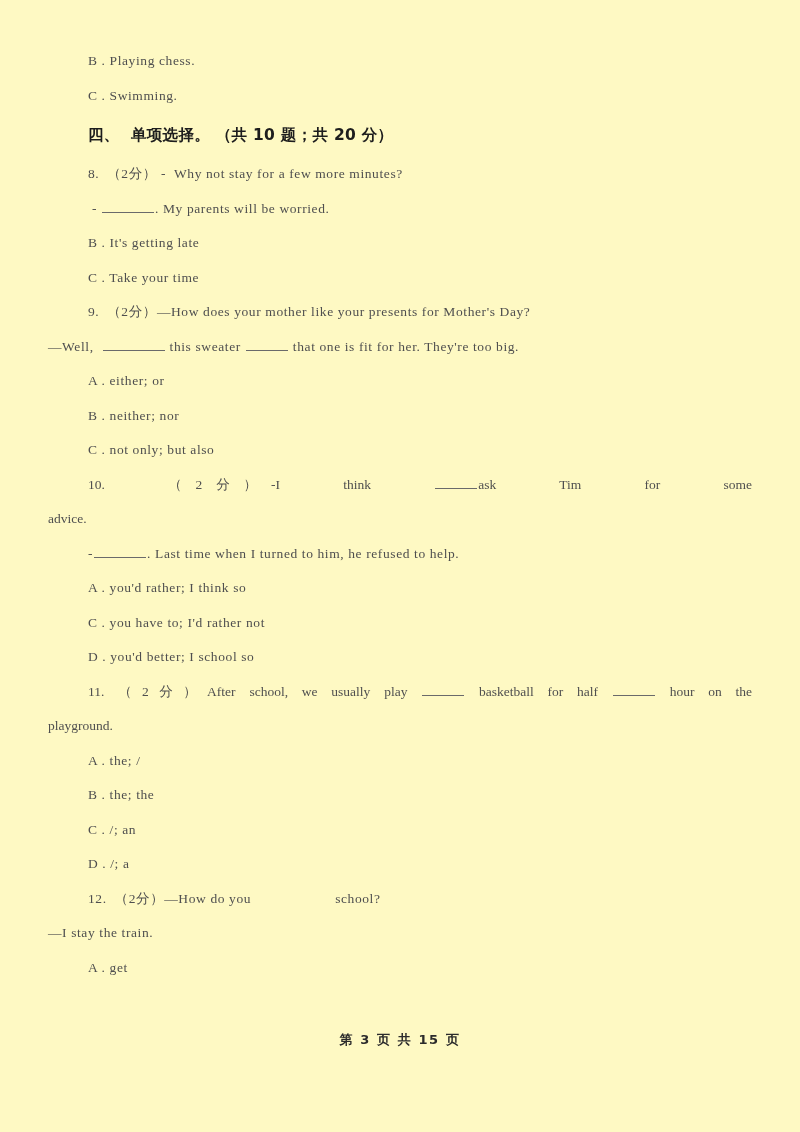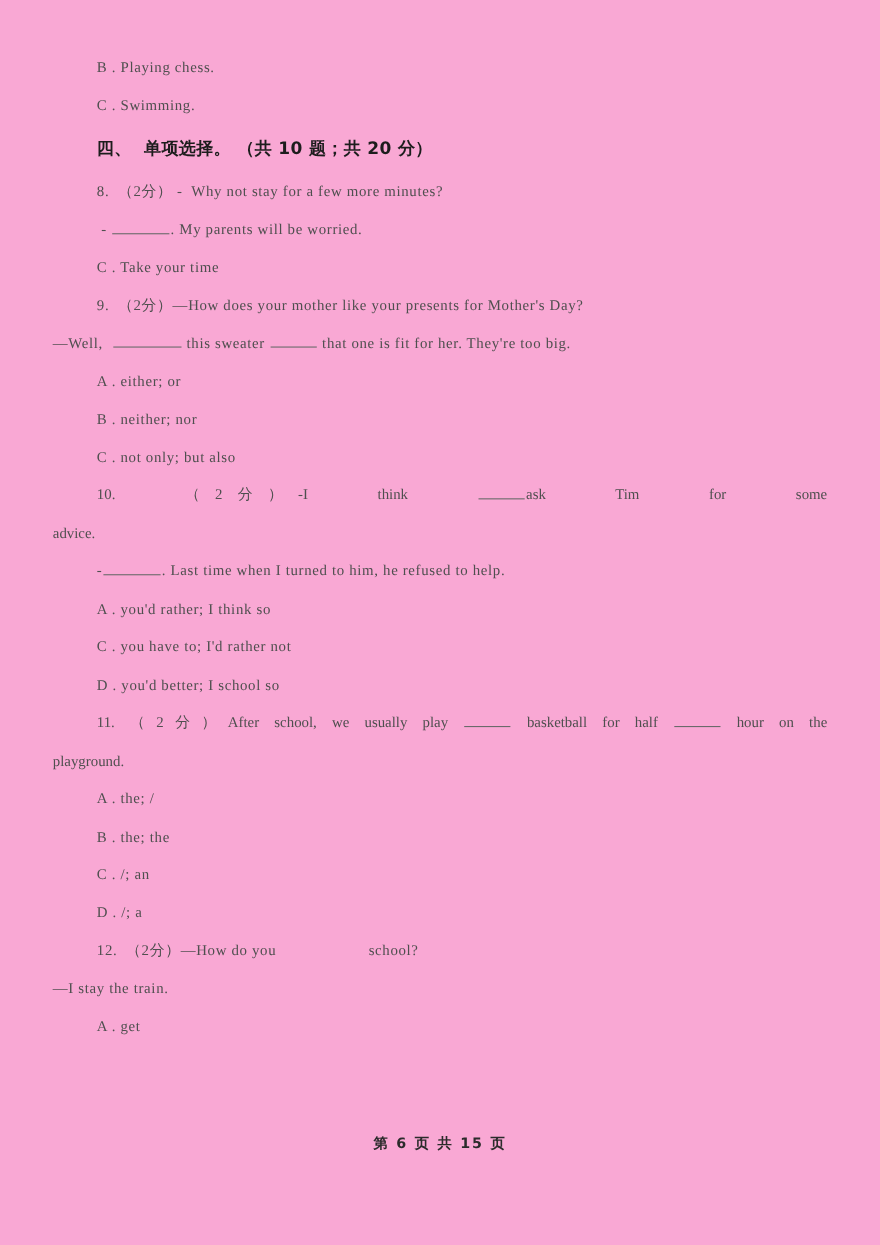--- a/index.html
+++ b/index.html
@@ -4,21 +4,21 @@
 <style>
   html, body {
     margin: 0;
     padding: 0;
     background: #ffffff;
   }
   .page {
     position: relative;
     width: 800px;
     height: 1132px;
-    background: #f9a8d4;
+    background: #fef9c3;
     font-family: "Liberation Serif", "DejaVu Serif", serif;
     color: #4a4a4a;
     overflow: hidden;
   }
   .content {
     position: absolute;
     left: 48px;
     top: 44px;
     width: 704px;
   }
@@ -113,20 +113,21 @@
 <div class="page">
   <div class="content">
 
     <div class="line opt">B . Playing chess.</div>
     <div class="line opt">C . Swimming.</div>
 
     <div class="section-heading cn">四、  单项选择。 （共 10 题；共 20 分）</div>
 
     <div class="line qline">8.  （2分） -  Why not stay for a few more minutes?</div>
     <div class="line subline"><span> - </span><span class="blank b-md"></span><span>. My parents will be worried.</span></div>
+    <div class="line opt">B . It's getting late</div>
     <div class="line opt">C . Take your time</div>
 
     <div class="line qline">9.  （2分）—How does your mother like your presents for Mother's Day?</div>
     <div class="line contline"><span>—Well,  </span><span class="blank b-lg"></span><span> this sweater </span><span class="blank b-sm"></span><span> that one is fit for her. They're too big.</span></div>
     <div class="line opt">A . either; or</div>
     <div class="line opt">B . neither; nor</div>
     <div class="line opt">C . not only; but also</div>
 
     <div class="just indent just-vloose"><span>10.</span> <span>（2分）</span><span>-I think</span> <span class="blank b-sm"></span><span>ask Tim for some</span></div>
     <div class="just nojust">advice.</div>
@@ -141,14 +142,14 @@
     <div class="line opt">B . the; the</div>
     <div class="line opt">C . /; an</div>
     <div class="line opt">D . /; a</div>
 
     <div class="line qline"><span>12.  （2分）—How do you</span><span class="gap-blank"></span><span>school?</span></div>
     <div class="line contline">—I stay the train.</div>
     <div class="line opt">A . get</div>
 
   </div>
 
-  <div class="footer">第 6 页 共 15 页</div>
+  <div class="footer">第 3 页 共 15 页</div>
 </div>
 
 </body></html>

